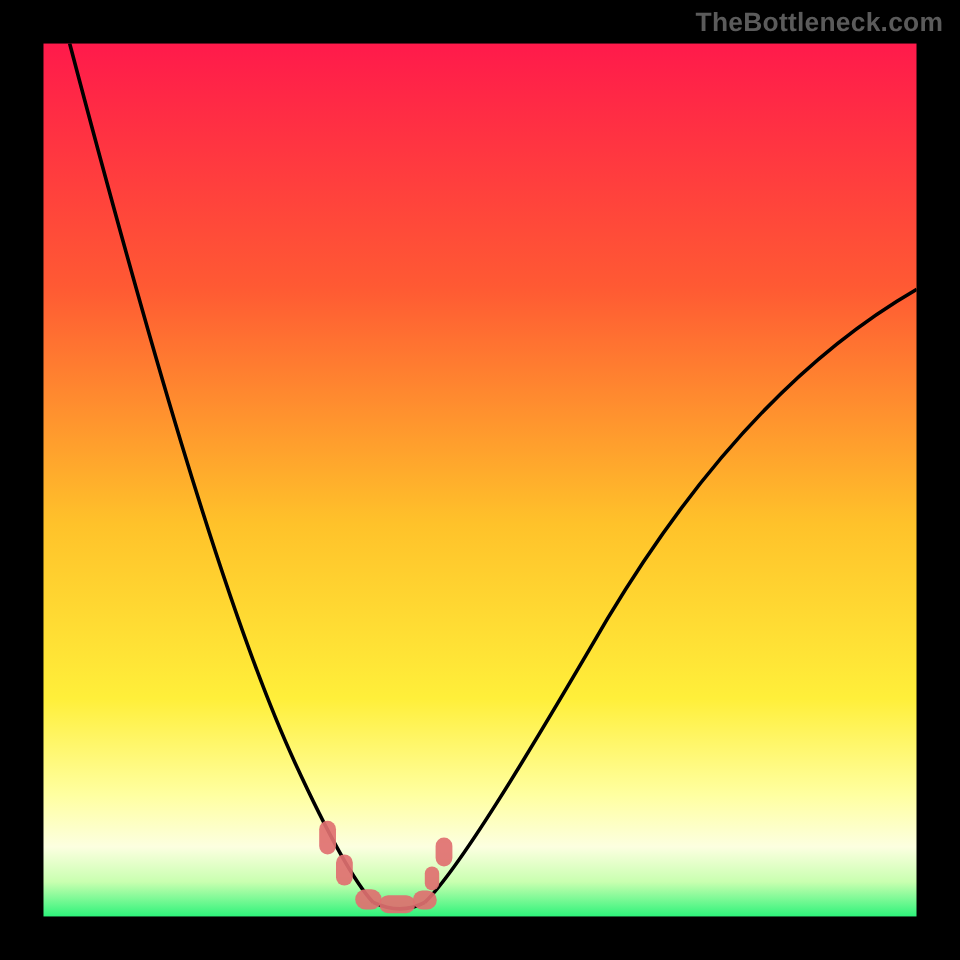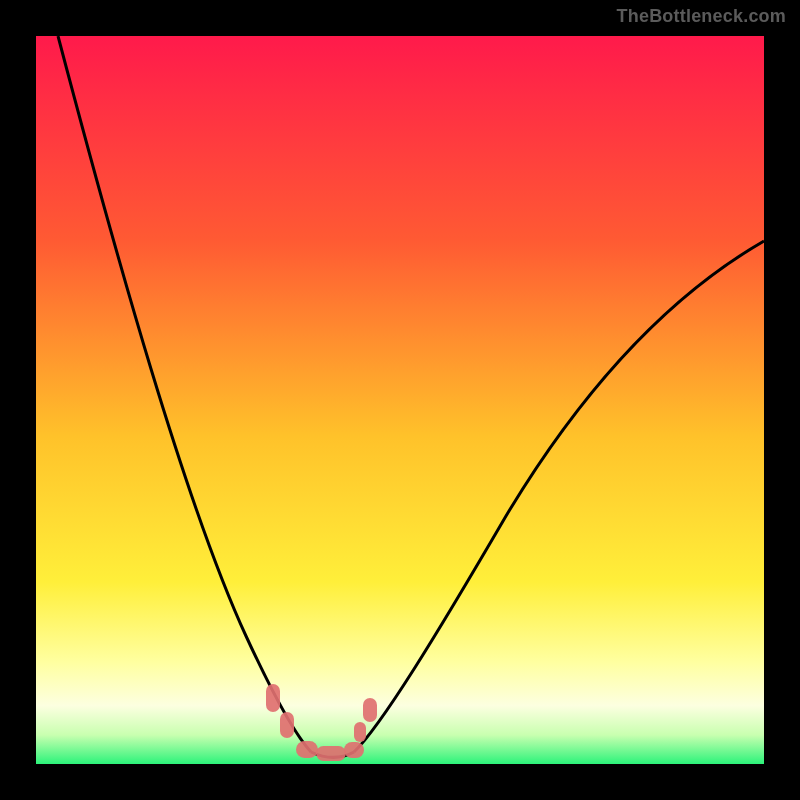--- a/index.html
+++ b/index.html
@@ -24,21 +24,21 @@
     top: 36px;
     width: 728px;
     height: 728px;
     overflow: hidden;
   }
   .watermark {
     position: absolute;
     top: 6px;
     right: 14px;
     font-family: Arial, Helvetica, sans-serif;
-    font-size: 18px;
+    font-size: 22px;
     font-weight: 600;
     color: #5b5b5b;
     letter-spacing: 0.2px;
   }
   svg.curve {
     position: absolute;
     left: 0;
     top: 0;
   }
   .blob {

